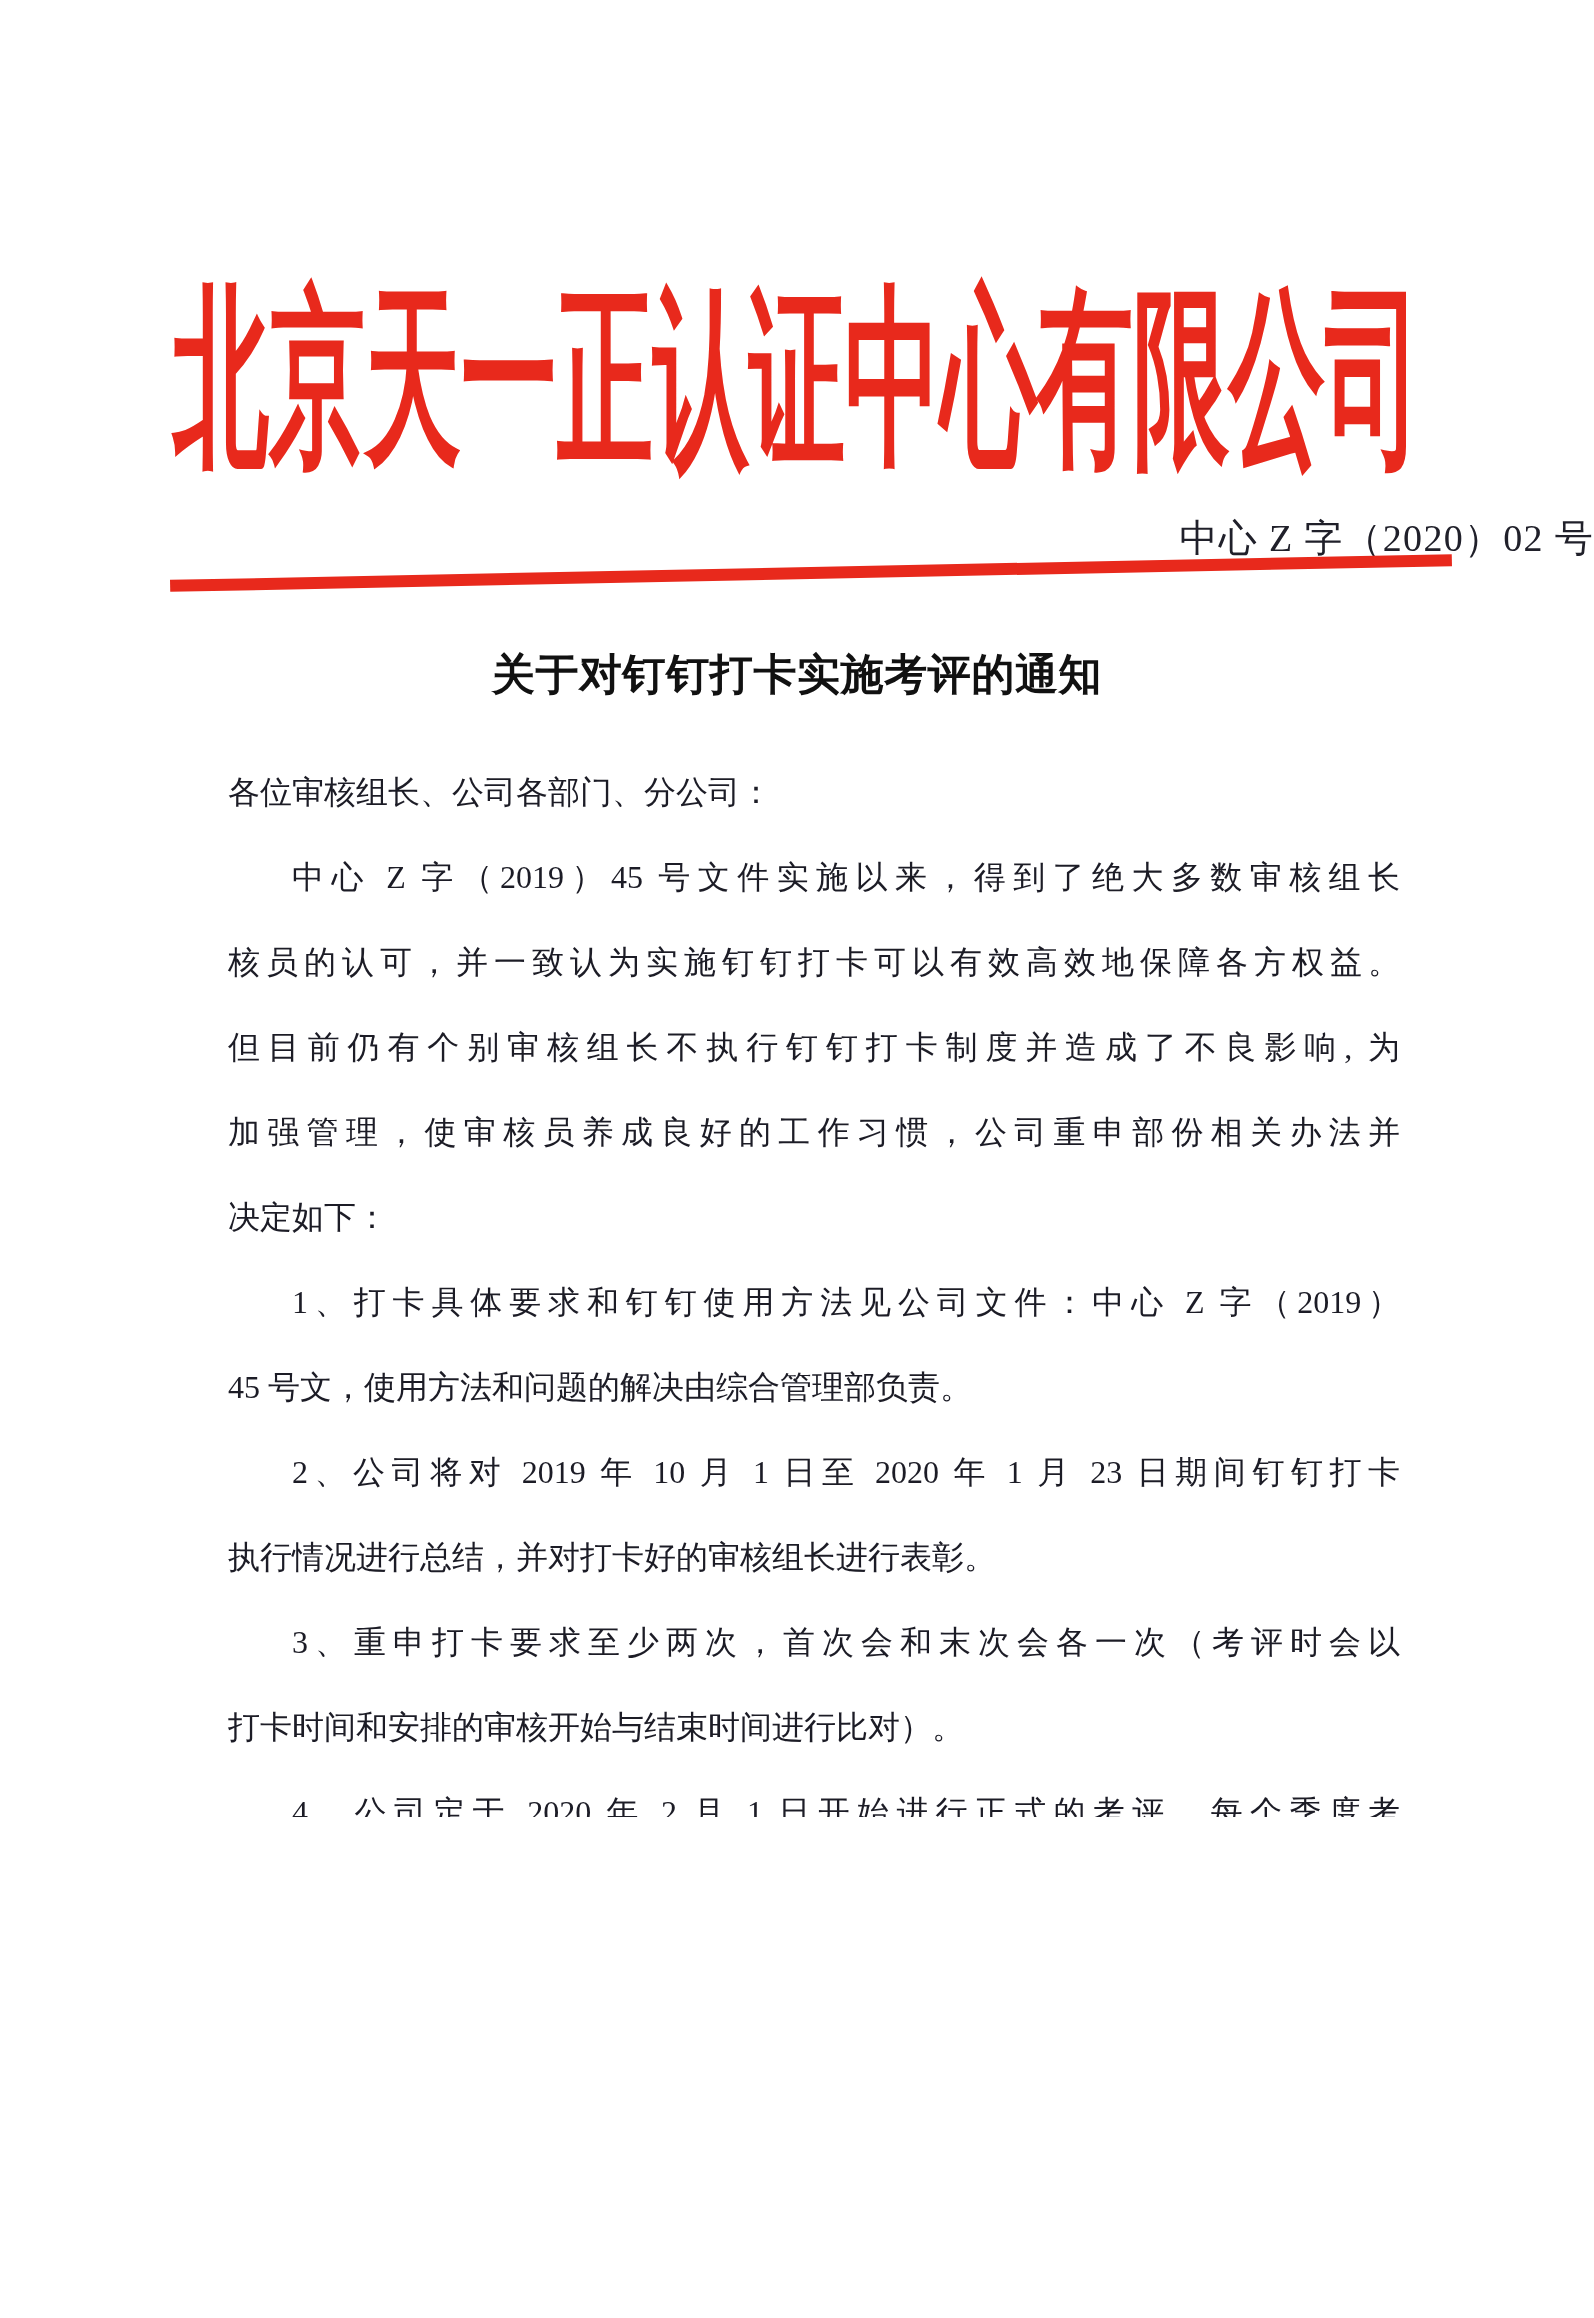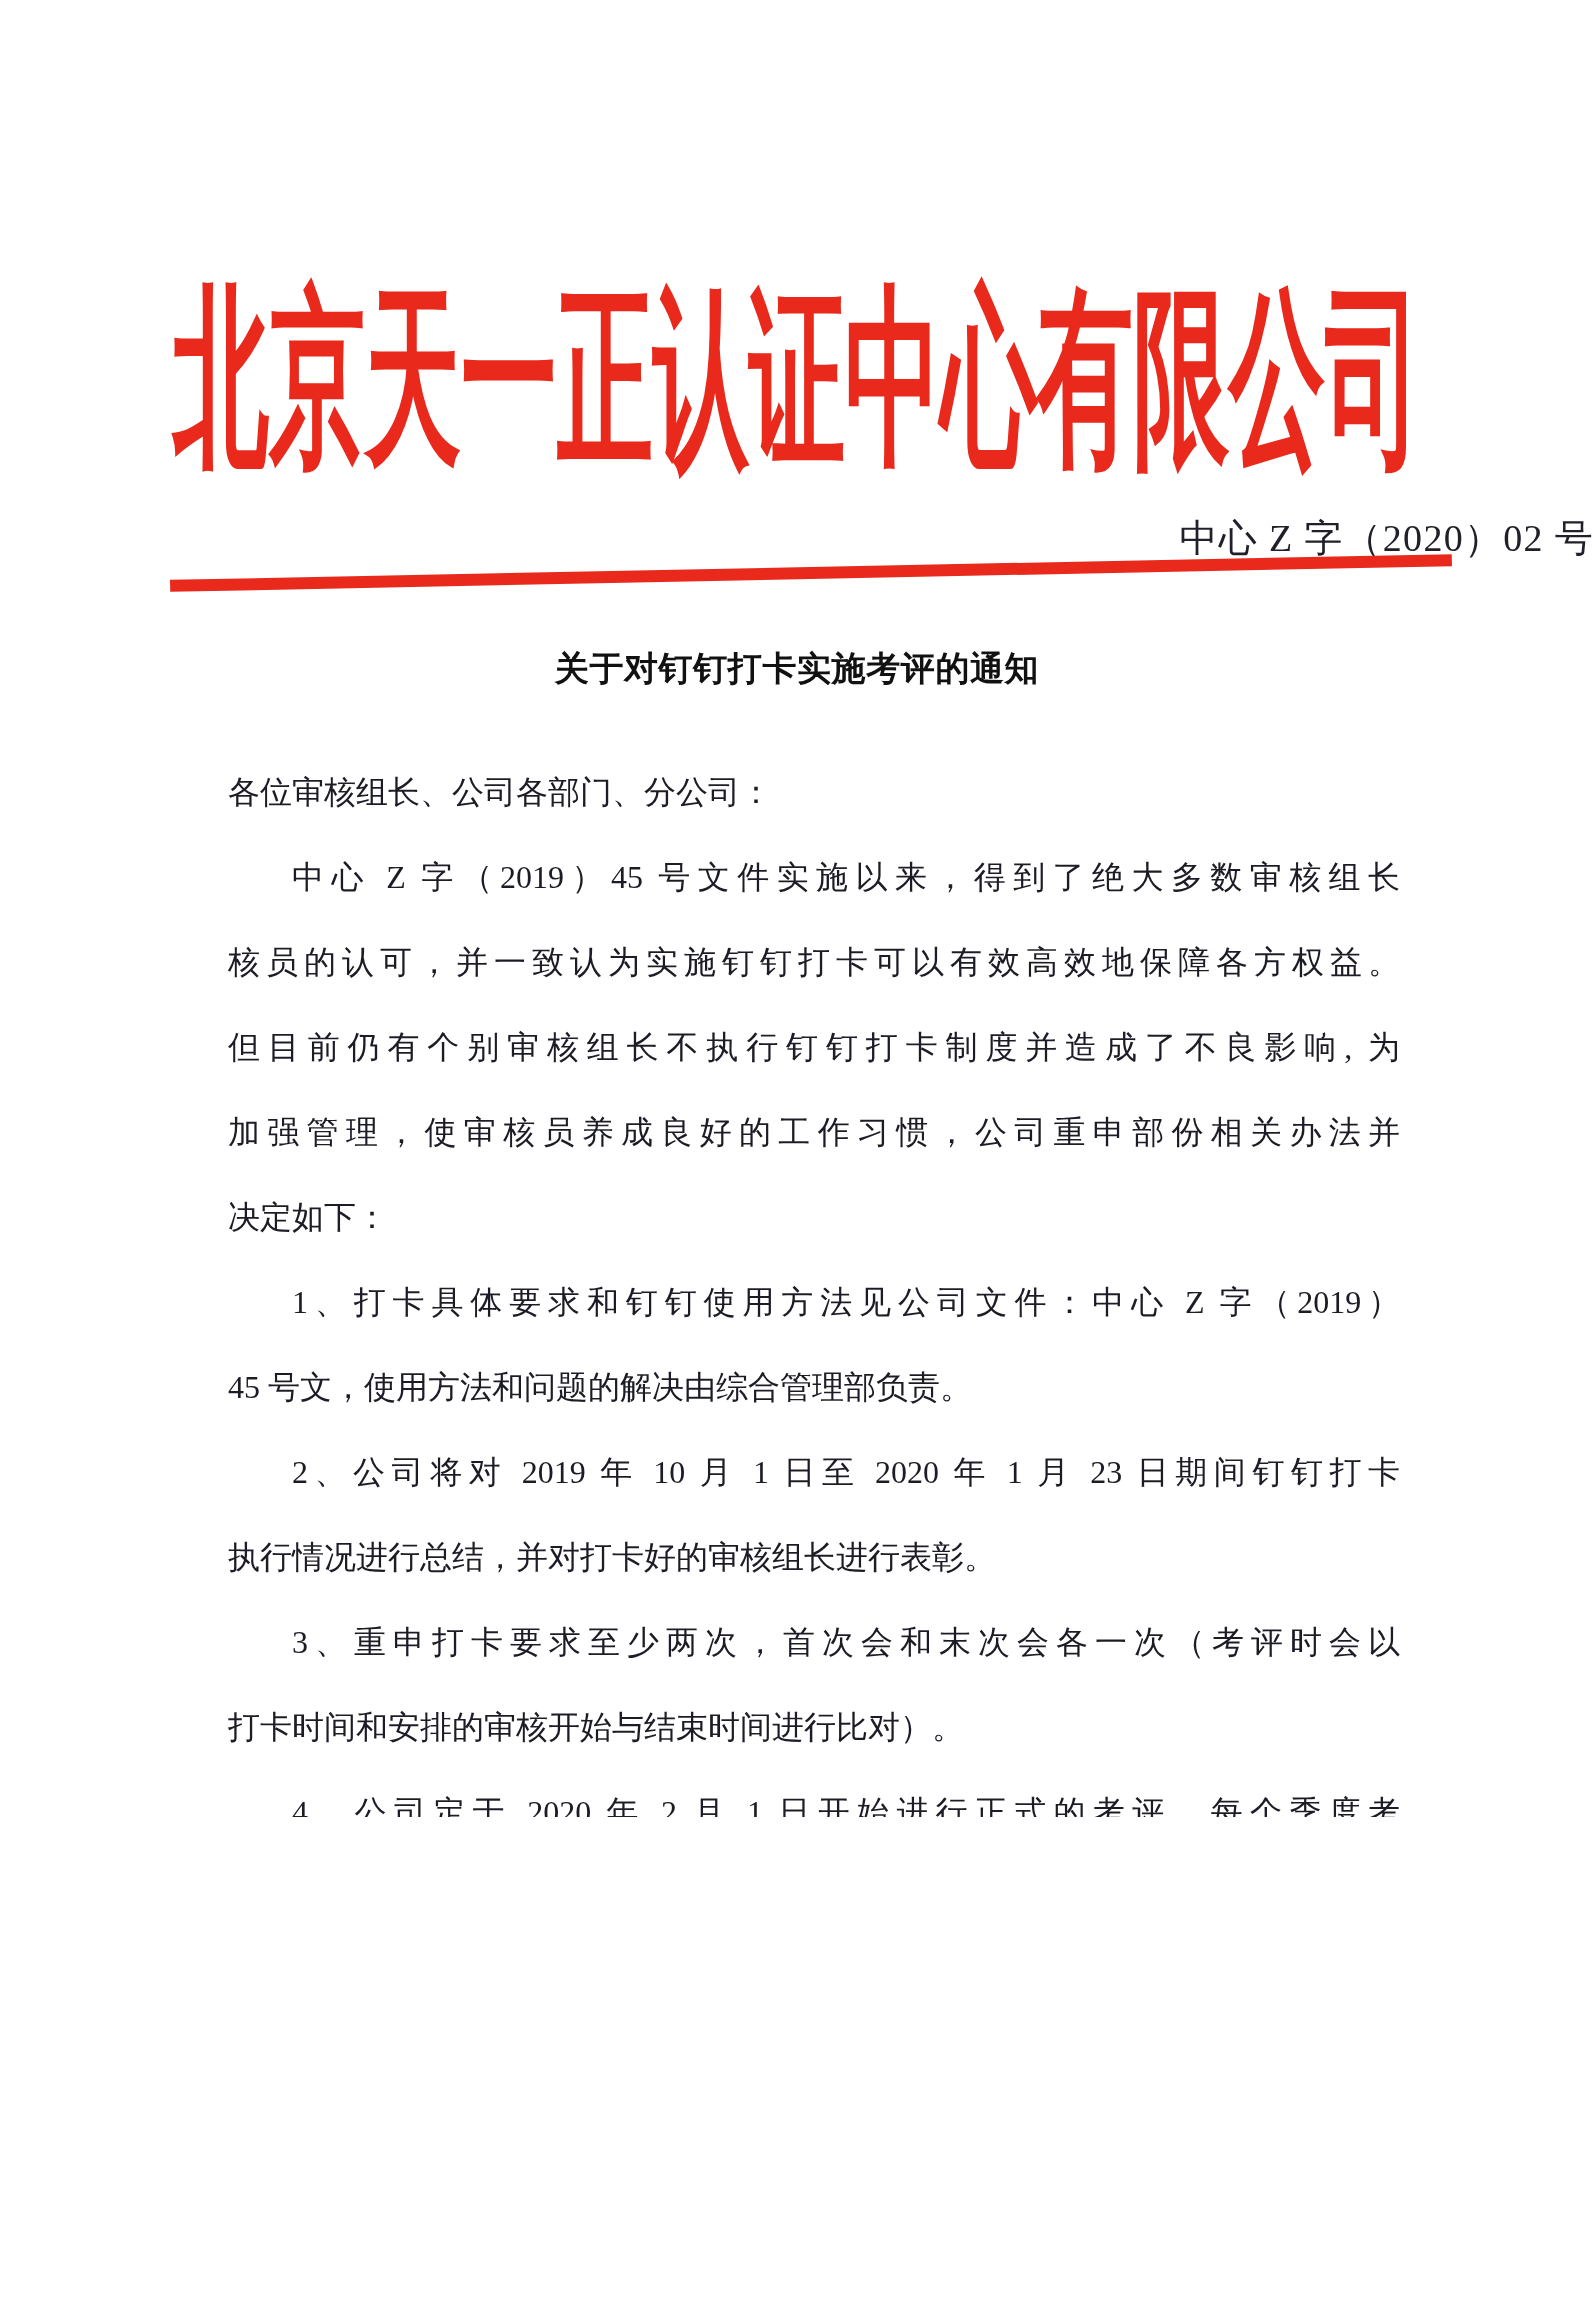--- a/index.html
+++ b/index.html
@@ -60,21 +60,21 @@
     background: var(--accent-red);
     transform: rotate(-1.15deg);
   }
 
   
   .doc-title {
     position: absolute;
     left: 0; right: 0;
     top: 646px;
     text-align: center;
-    font-size: 34px;
+    font-size: 43px;
     font-weight: bold;
     color: var(--title-black);
     letter-spacing: 0.6px;
   }
 
   
   .body-block {
     position: absolute;
     left: 228px;
     width: 1172px;

